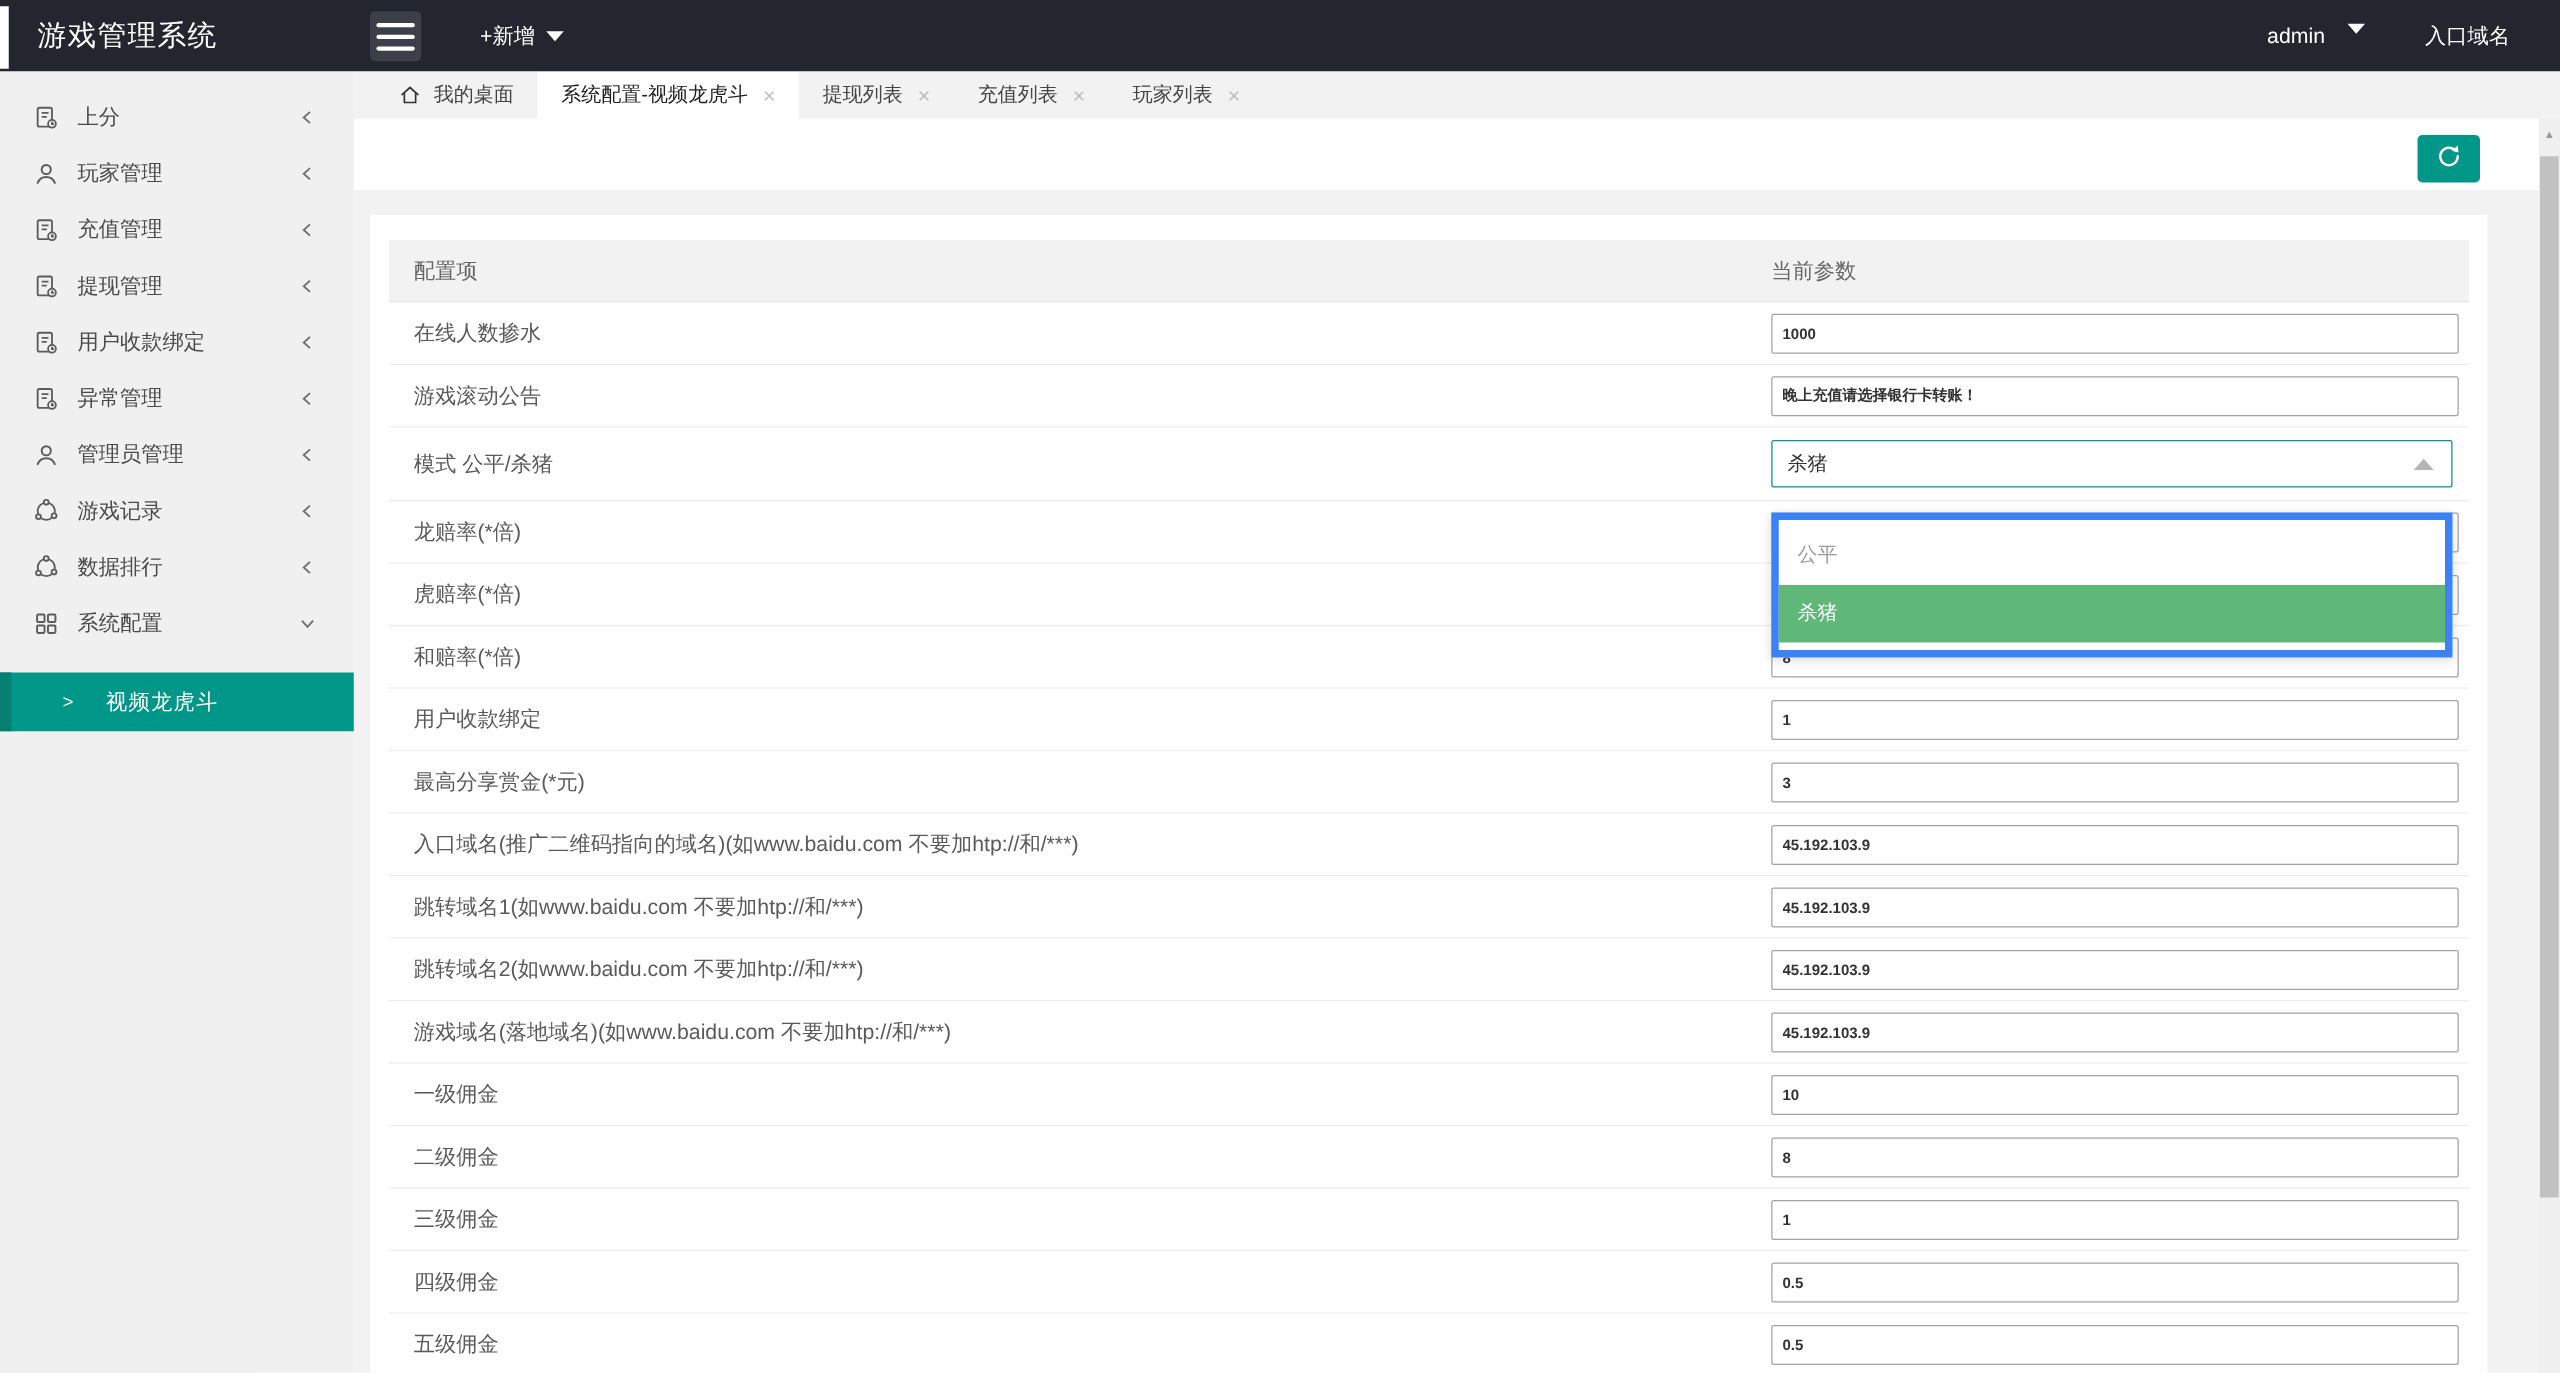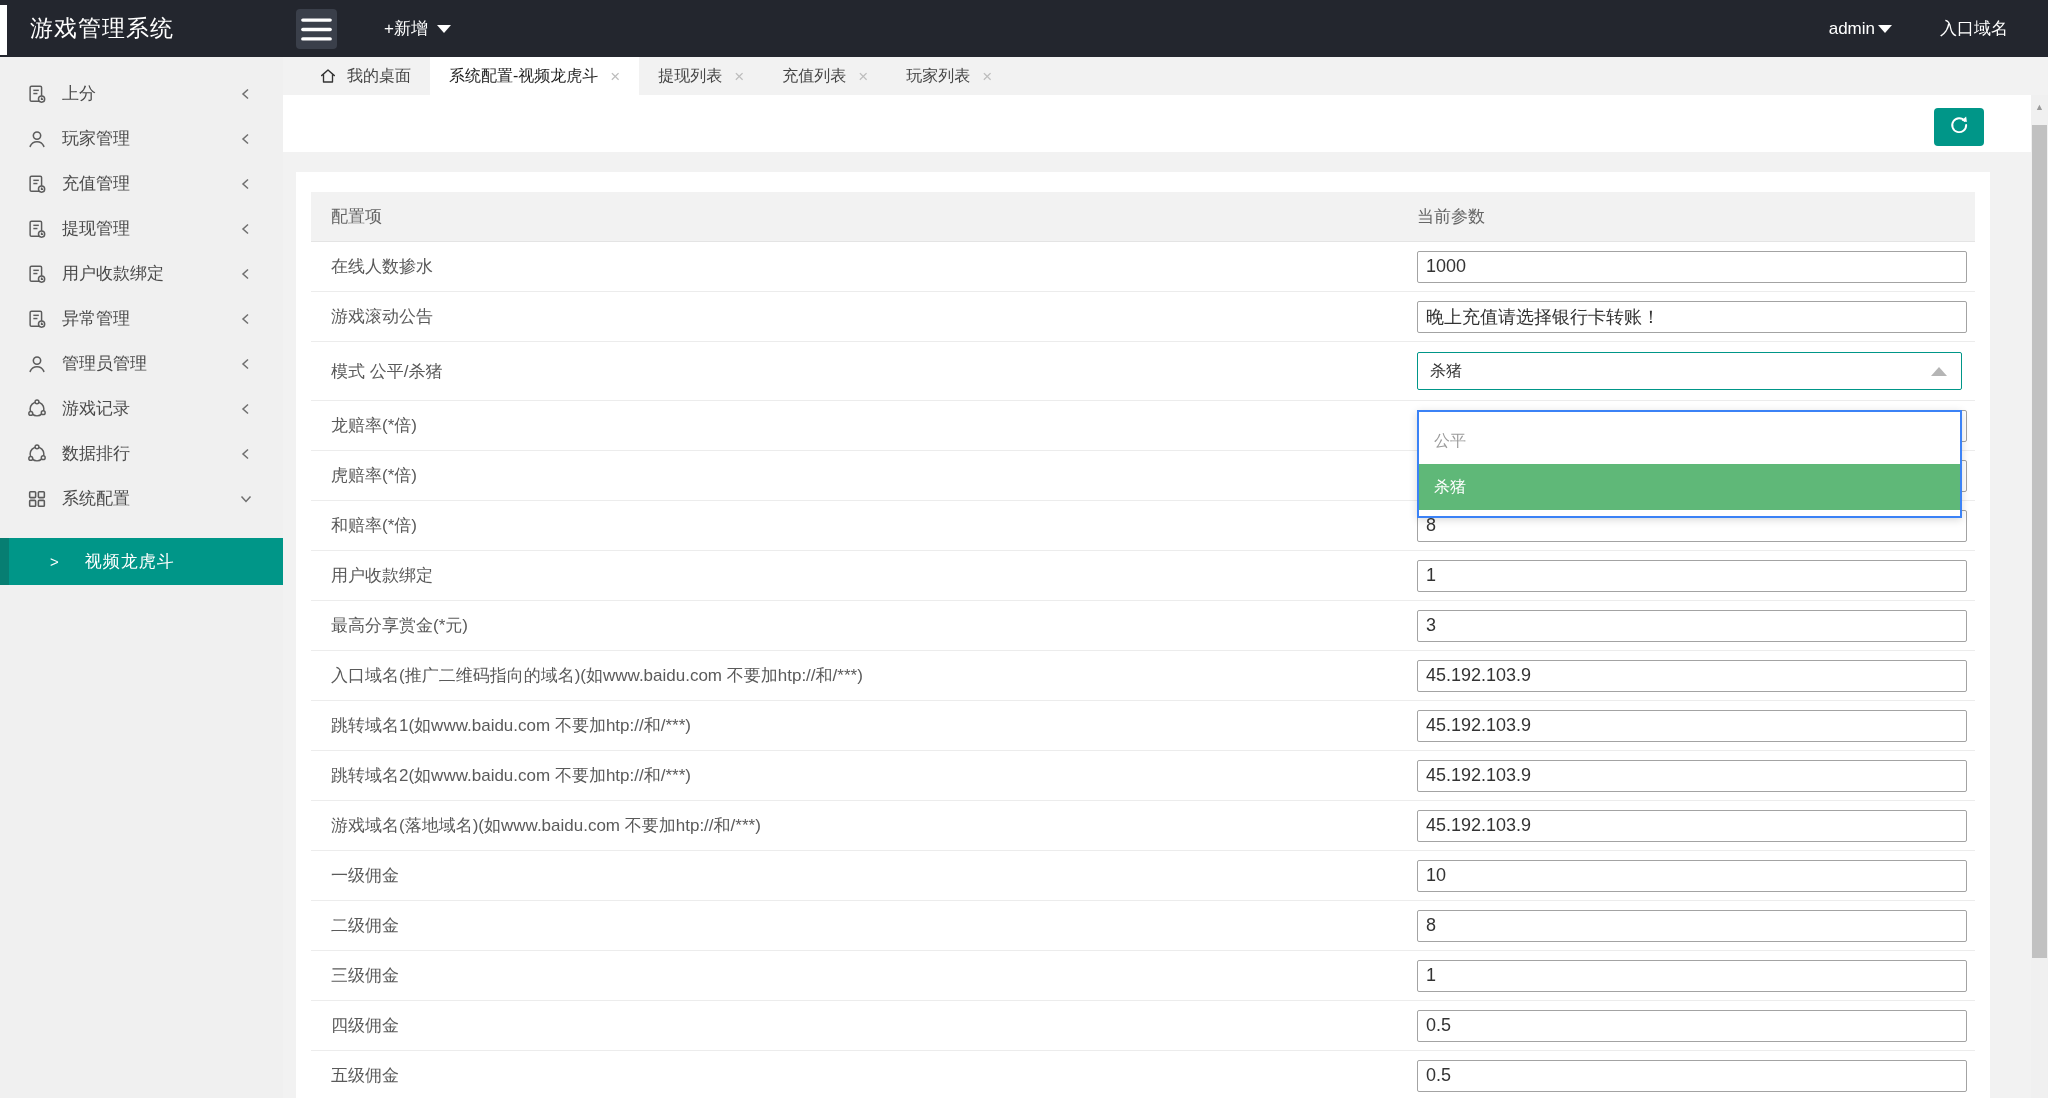--- a/index.html
+++ b/index.html
@@ -12,21 +12,21 @@
   
   .header{position:absolute;top:0;left:0;right:0;height:57px;background:#23262e;z-index:50;}
   .left-notch{position:absolute;left:0;top:5px;width:7px;height:50px;background:#ffffff;}
   .app-title{position:absolute;left:30px;top:0;line-height:57px;color:#fff;font-size:23px;font-weight:400;letter-spacing:1px;}
   .hamburger{position:absolute;left:296px;top:9px;width:41px;height:40px;background:#3a3f4a;border-radius:4px;
     display:flex;align-items:center;justify-content:center;cursor:pointer;}
   .hamburger svg{width:20px;height:20px;}
   .new-btn{position:absolute;left:384px;top:0;height:57px;display:flex;align-items:center;gap:9px;color:#fff;font-size:17px;cursor:pointer;}
   .caret-down{width:0;height:0;border-left:7px solid transparent;border-right:7px solid transparent;border-top:8px solid #fff;display:inline-block;}
   .header-right{position:absolute;right:40px;top:0;height:57px;display:flex;align-items:center;gap:48px;color:#fff;font-size:17px;}
-  .admin-menu{display:flex;align-items:center;gap:3px;cursor:pointer;}
+  .admin-menu{display:flex;align-items:flex-start;gap:18px;cursor:pointer;}
   .front-home{cursor:pointer;}
 
   
   .sidebar{position:absolute;left:0;top:57px;width:283px;bottom:0;background:#f0f0f0;padding-top:14px;box-sizing:border-box;z-index:10;}
   .side-item{height:45px;display:flex;align-items:center;position:relative;color:#4a4a4a;font-size:17px;cursor:pointer;}
   .side-item .icon{position:absolute;left:26px;width:22px;height:22px;color:#5c5c5c;}
   .icon svg{width:100%;height:100%;display:block;}
   .side-item .lbl{margin-left:62px;white-space:nowrap;}
   .side-item .chev{position:absolute;right:30px;width:14px;height:14px;color:#6f6f6f;}
   .chev svg{width:14px;height:14px;display:block;}
@@ -51,31 +51,31 @@
 
   .panel{position:absolute;top:115px;left:13px;width:1694px;bottom:-40px;background:#fff;padding:20px 15px 0 15px;box-sizing:border-box;}
 
   
   .ctable{width:1664px;}
   .trow{display:flex;height:49px;align-items:center;border-bottom:1px solid #ececec;position:relative;background:#fff;}
   .trow.thead{background:#f2f2f2;border-bottom:1px solid #e4e4e4;justify-content:space-between;}
   .cell-label{width:1100px;padding-left:20px;box-sizing:border-box;font-size:17px;color:#5a5a5a;white-space:nowrap;overflow:hidden;}
   .thead .cell-label,.thead .cell-value{color:#666;font-size:17px;}
   .cell-value{flex:1;padding-left:6px;padding-right:8px;position:relative;display:flex;align-items:center;}
-  input.cfg{width:100%;height:32px;border:1px solid #a3a3a3;border-radius:2px;padding:0 8px;font-size:18px;color:#333;
-    box-sizing:border-box;background:#fff;font-family:inherit;outline:none;}
+  input.cfg{width:100%;height:32px;border:1px solid #a3a3a3;border-radius:2px;padding:0 8px;font-size:12px;color:#333;
+    box-sizing:border-box;background:#fff;font-family:inherit;outline:none;font-weight:bold;}
 
   
   .row-select{height:58px;}
   .selwrap{position:relative;width:100%;height:38px;}
   .select-box{width:calc(100% - 5px);height:38px;border:1px solid #009688;border-radius:2px;display:flex;align-items:center;
     padding:0 12px;box-sizing:border-box;font-size:16px;color:#333;background:#fff;cursor:pointer;}
   .caret-up{position:absolute;right:20px;top:15px;width:0;height:0;border-left:8px solid transparent;border-right:8px solid transparent;
     border-bottom:9px solid #b5b5b5;}
-  .dropdown{position:absolute;left:0;top:58px;width:calc(100% - 5px);background:#fff;border:2px solid #3b82f6;
+  .dropdown{position:absolute;left:0;top:58px;width:calc(100% - 5px);background:#fff;border:6px solid #3b82f6;
     box-shadow:0 2px 8px rgba(0,0,0,.15);padding:6px 0;box-sizing:border-box;z-index:30;}
   .opt{height:46px;line-height:46px;padding-left:15px;font-size:16px;color:#9b9b9b;cursor:pointer;}
   .opt.selected{background:#5FB878;color:#fff;}
 
   
   .scrollbar{position:absolute;right:0;top:38px;bottom:0;width:17px;background:#f0f0f0;z-index:40;}
   .sb-arrow{position:absolute;top:7px;left:0;width:17px;text-align:center;font-size:9px;color:#9a9a9a;cursor:pointer;}
   .sb-thumb{position:absolute;top:30px;left:1px;width:15px;height:833px;background:#c1c1c1;cursor:pointer;}
 </style>
 </head>

